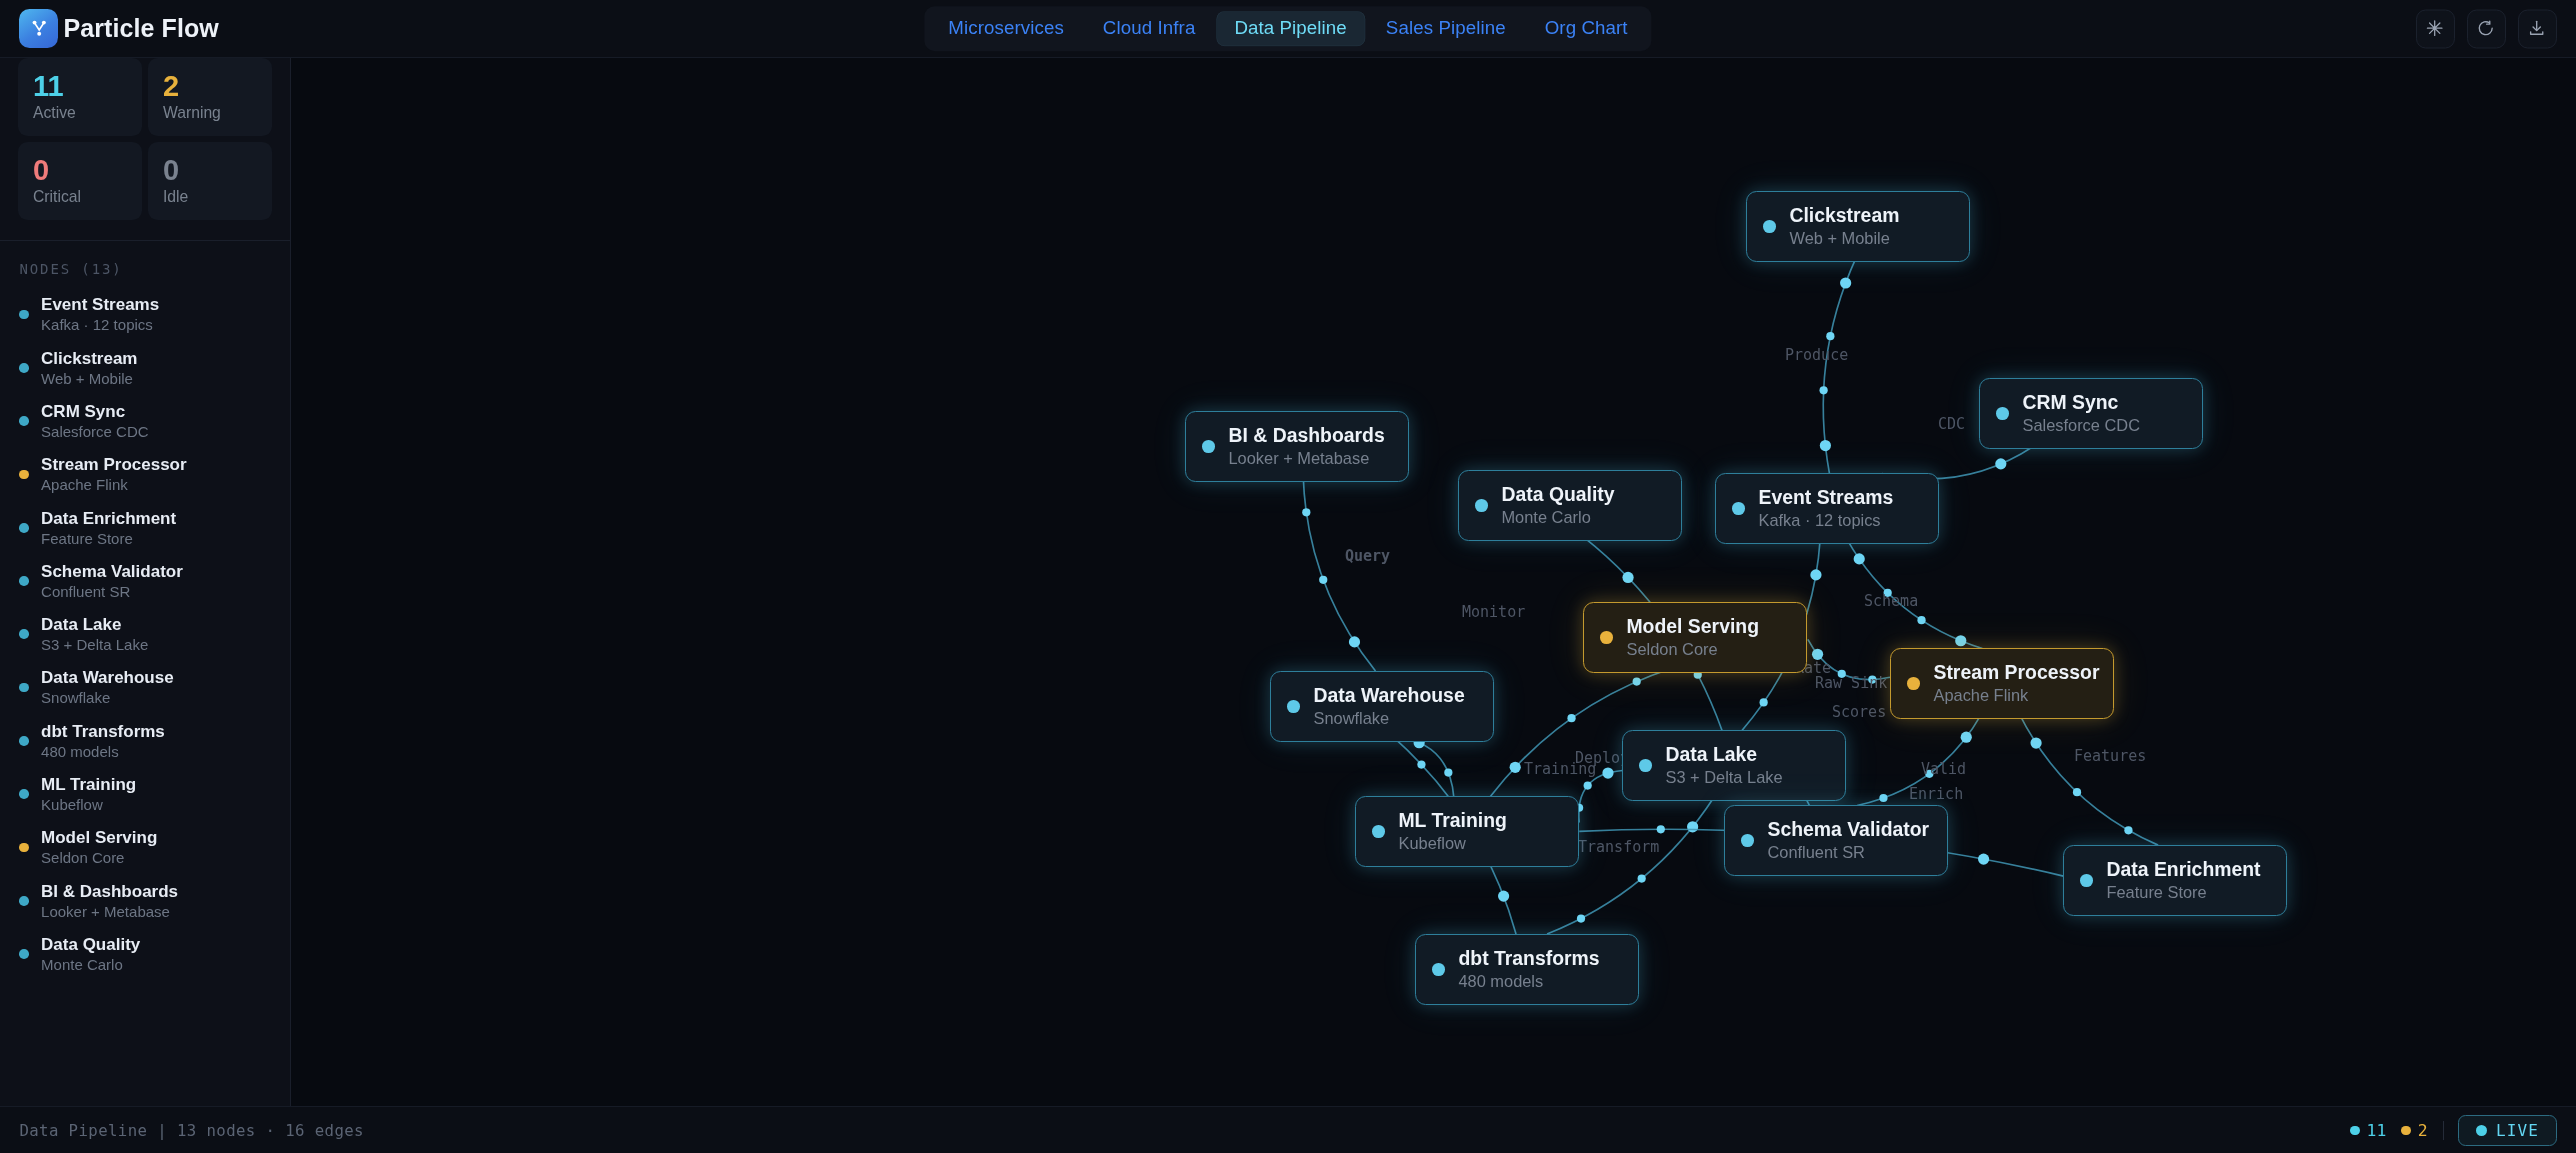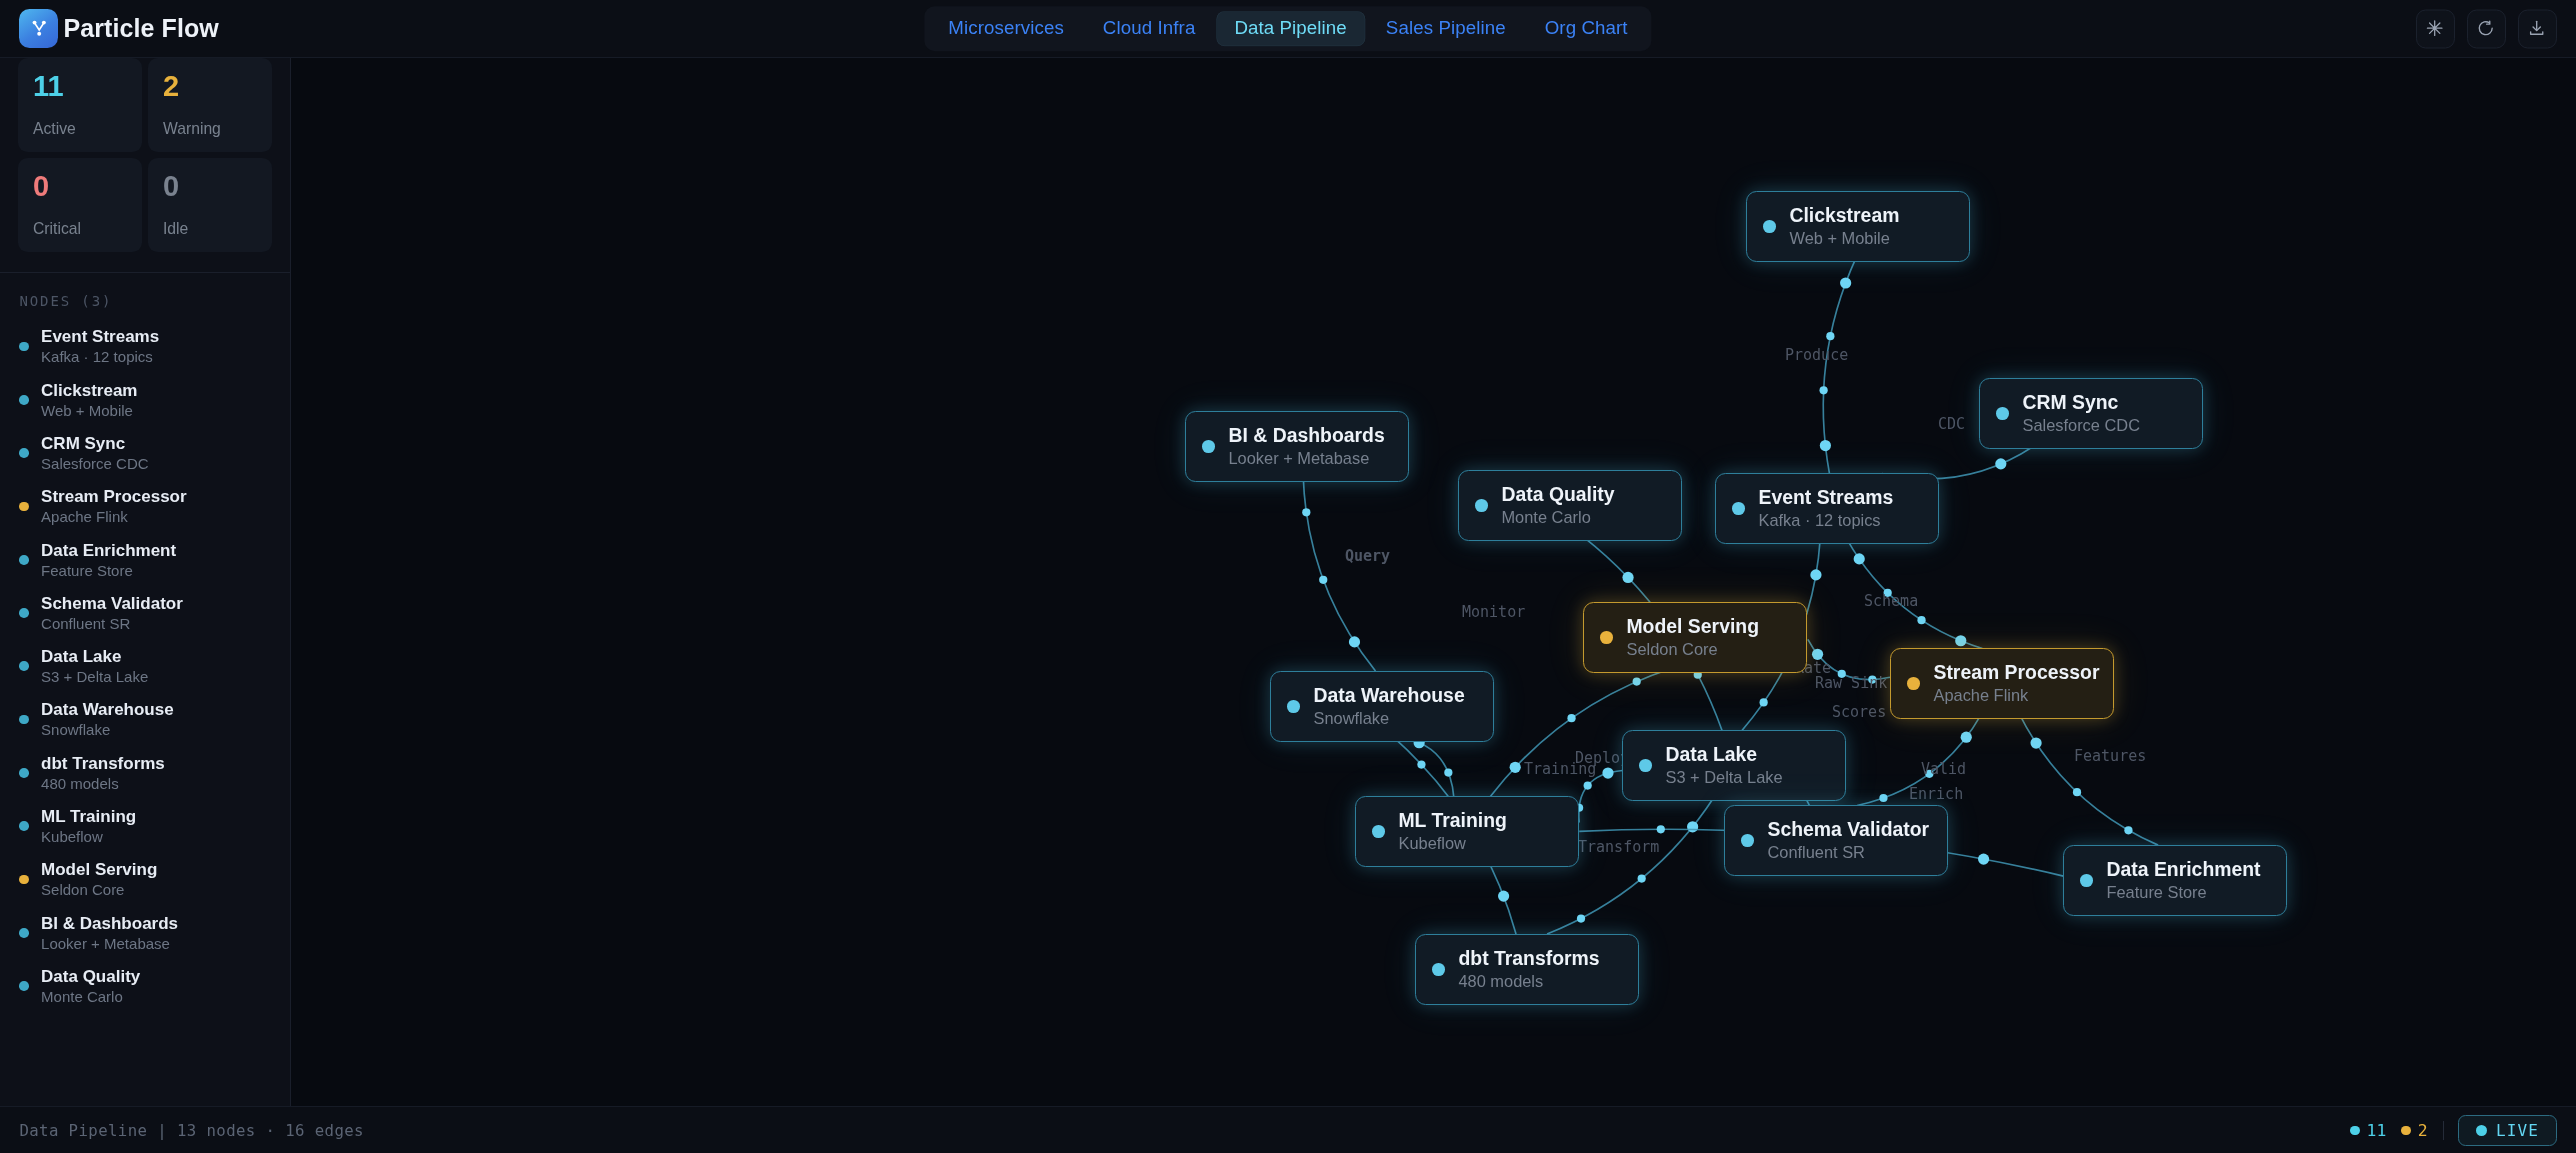--- a/index.html
+++ b/index.html
@@ -56,21 +56,21 @@
     overflow: hidden;
   }
   .sec-label {
     font-family: "DejaVu Sans Mono", monospace;
     font-size: 14px; color: #4c5565; letter-spacing: 1.9px;
     padding: 21px 0 10.5px 19.4px;
   }
   .stats { display: grid; grid-template-columns: 1fr 1fr; gap: 6px; padding: 0 18px; }
   .stat { background: #131822; border-radius: 9.7px; padding: 12.7px 15px 14px 15px; }
   .stat-val { font-size: 29px; font-weight: 700; line-height: 1.05; }
-  .stat-lbl { font-size: 15.7px; color: #79828f; margin-top: 19px; }
+  .stat-lbl { font-size: 15.7px; color: #79828f; margin-top: 3px; }
 
   .divider { height: 0.7px; background: #1a1f2b; margin: 19.4px 0 0 0; }
 
   .node-list { padding: 0 0 7.5px 0; }
   .node-item {
     display: flex; align-items: center; gap: 12px;
     padding: 7.5px 18px 7.5px 19.4px;
   }
   .ndot { width: 9.7px; height: 9.7px; border-radius: 50%; flex: 0 0 9.7px; }
   .ntext { display: flex; flex-direction: column; gap: 1.5px; }
@@ -185,21 +185,21 @@
           <div class="stat-val" style="color:#ef7b7b">0</div>
           <div class="stat-lbl">Critical</div>
         </div>
         <div class="stat">
           <div class="stat-val" style="color:#7a828f">0</div>
           <div class="stat-lbl">Idle</div>
         </div>
       </div>
 
       <div class="divider"></div>
-      <div class="sec-label">NODES (3)</div>
+      <div class="sec-label">NODES (13)</div>
       <div class="node-list" id="node-list">
           <div class="node-item">
             <span class="ndot" style="background:#3ea8c6"></span>
             <span class="ntext">
               <span class="nname">Event Streams</span>
               <span class="nsub">Kafka · 12 topics</span>
             </span>
           </div>
           <div class="node-item">
             <span class="ndot" style="background:#3ea8c6"></span>

